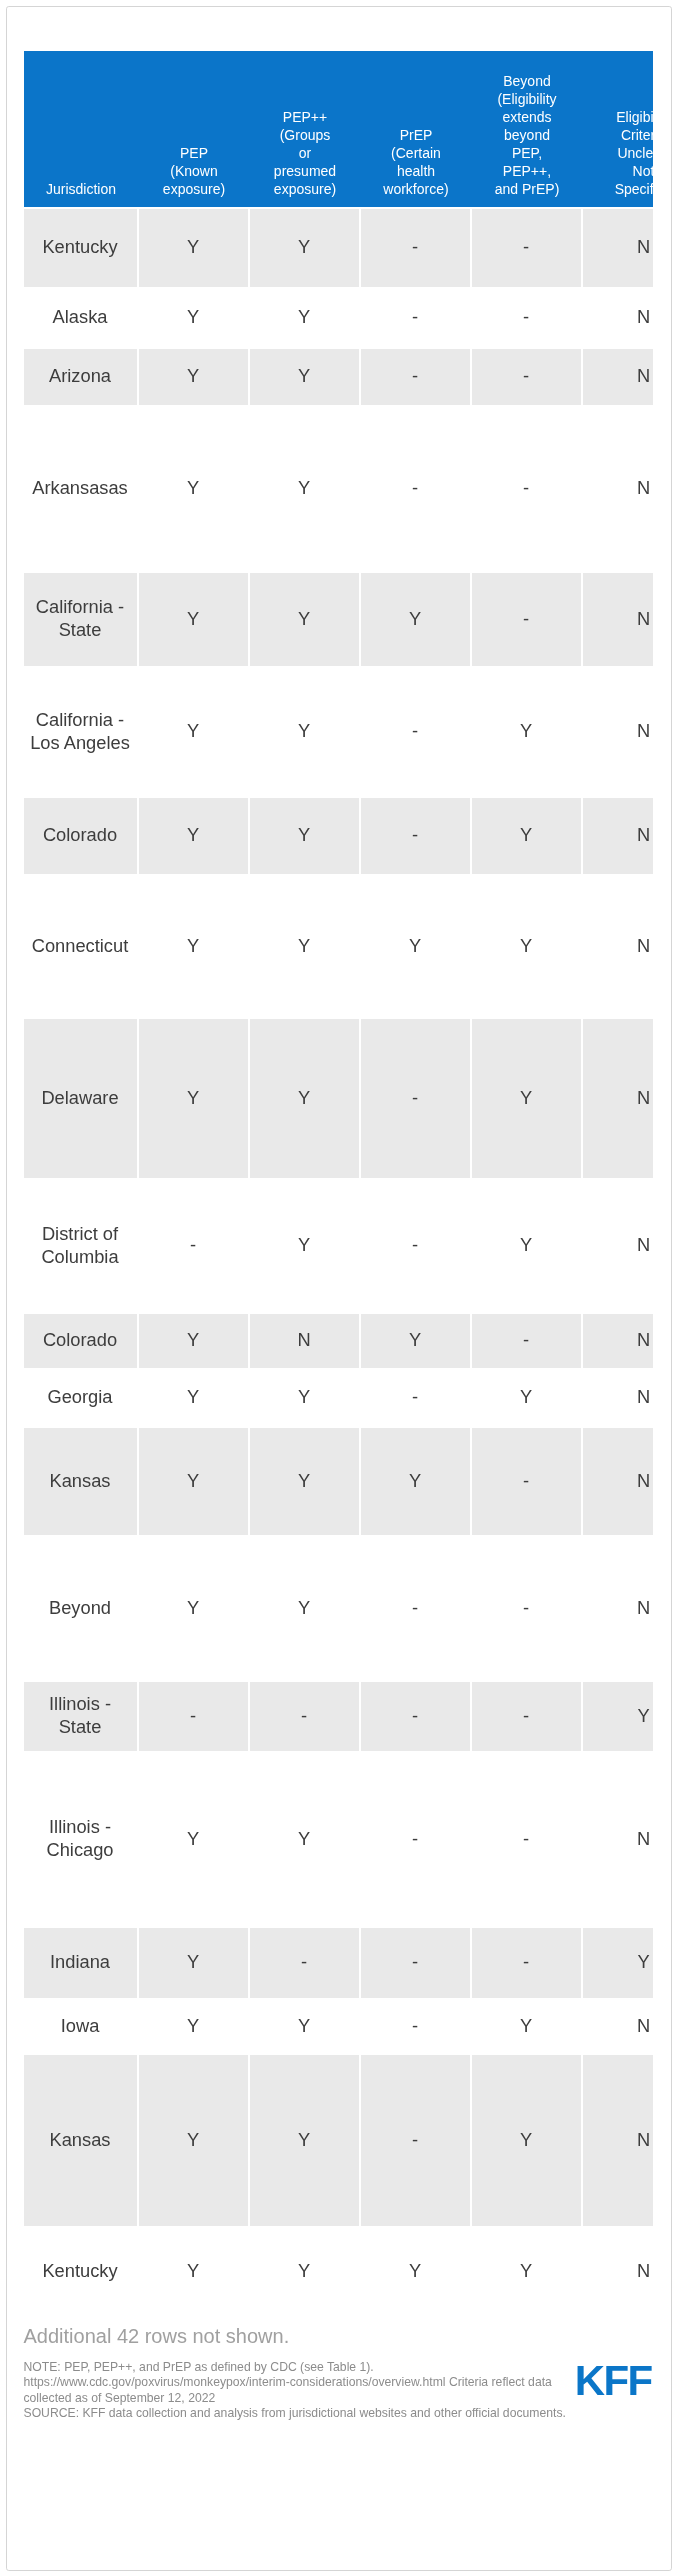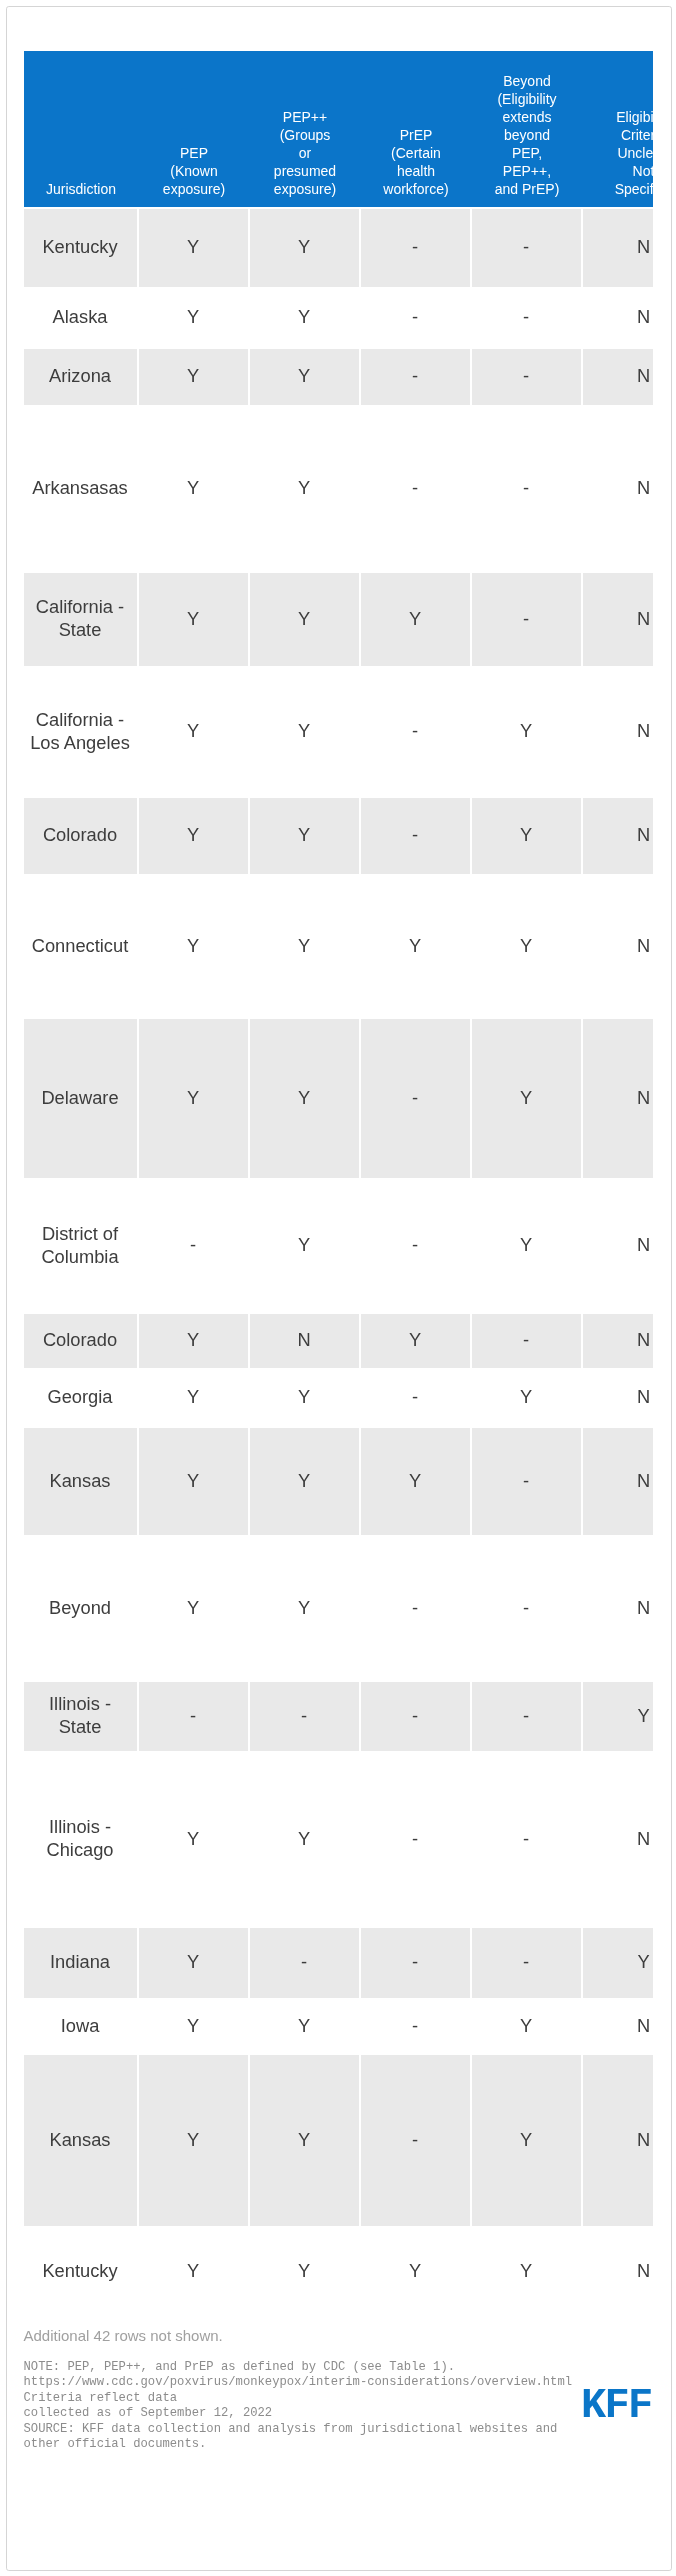--- a/index.html
+++ b/index.html
@@ -62,30 +62,28 @@
     border-top: 2.8px solid #ffffff;
     border-right: 2.8px solid #ffffff;
     padding: 0 2.2px;
     white-space: pre-line;
     line-height: 1.25;
   }
   table.kff-table td:last-child { border-right: none; }
   table.kff-table tbody tr:nth-child(odd) td { background: #e9e9e9; }
   .additional-note {
     margin-top: 10px;
-    font-size: 15px;
+    font-size: 20px;
     color: #a0a0a0;
     line-height: 20px;
   }
   .footer-row {
     margin-top: 14.4px;
     display: flex;
-    align-items: center;
     width: 629px;
-    font-family: Liberation Mono, monospace;
   }
   .source-note {
     flex: 1;
     max-width: 560px;
     font-size: 12.2px;
     line-height: 15.5px;
     color: #8c8c8c;
     white-space: pre-line;
   }
   .kff-logo {

